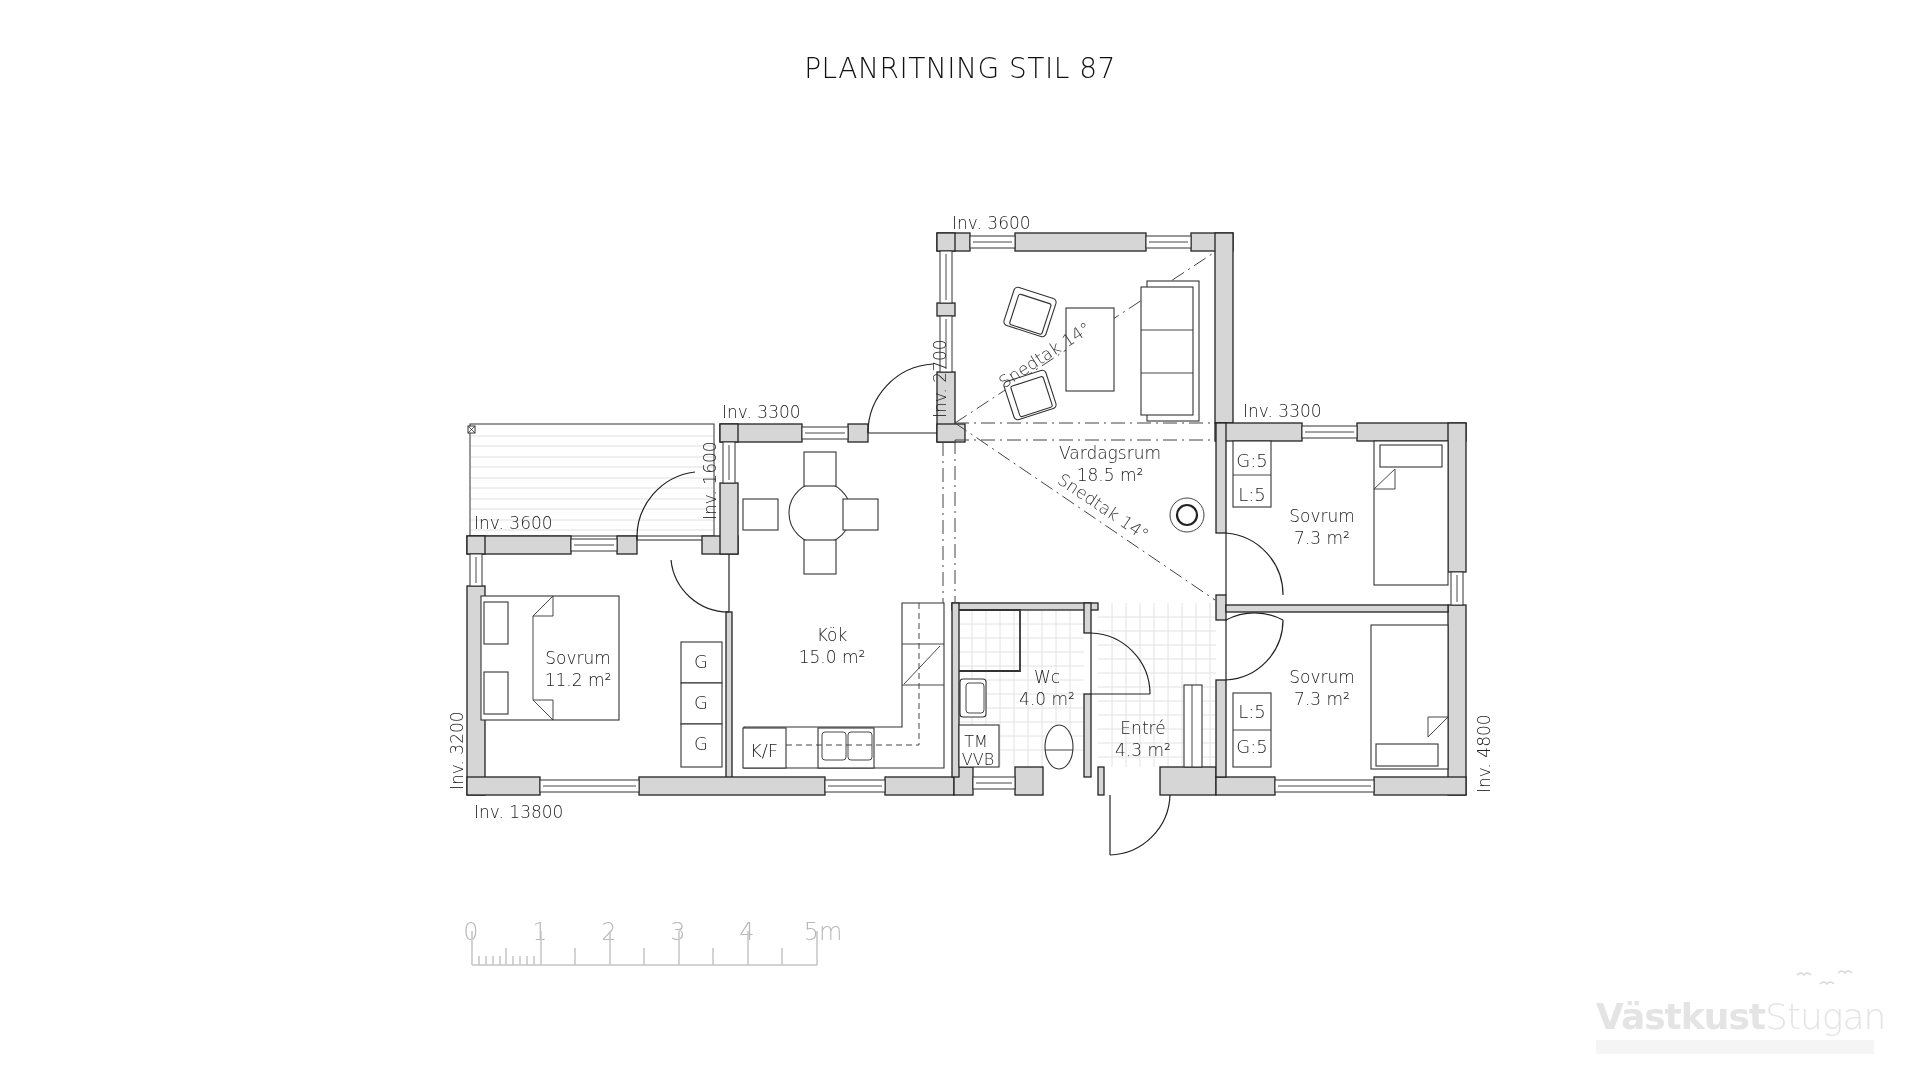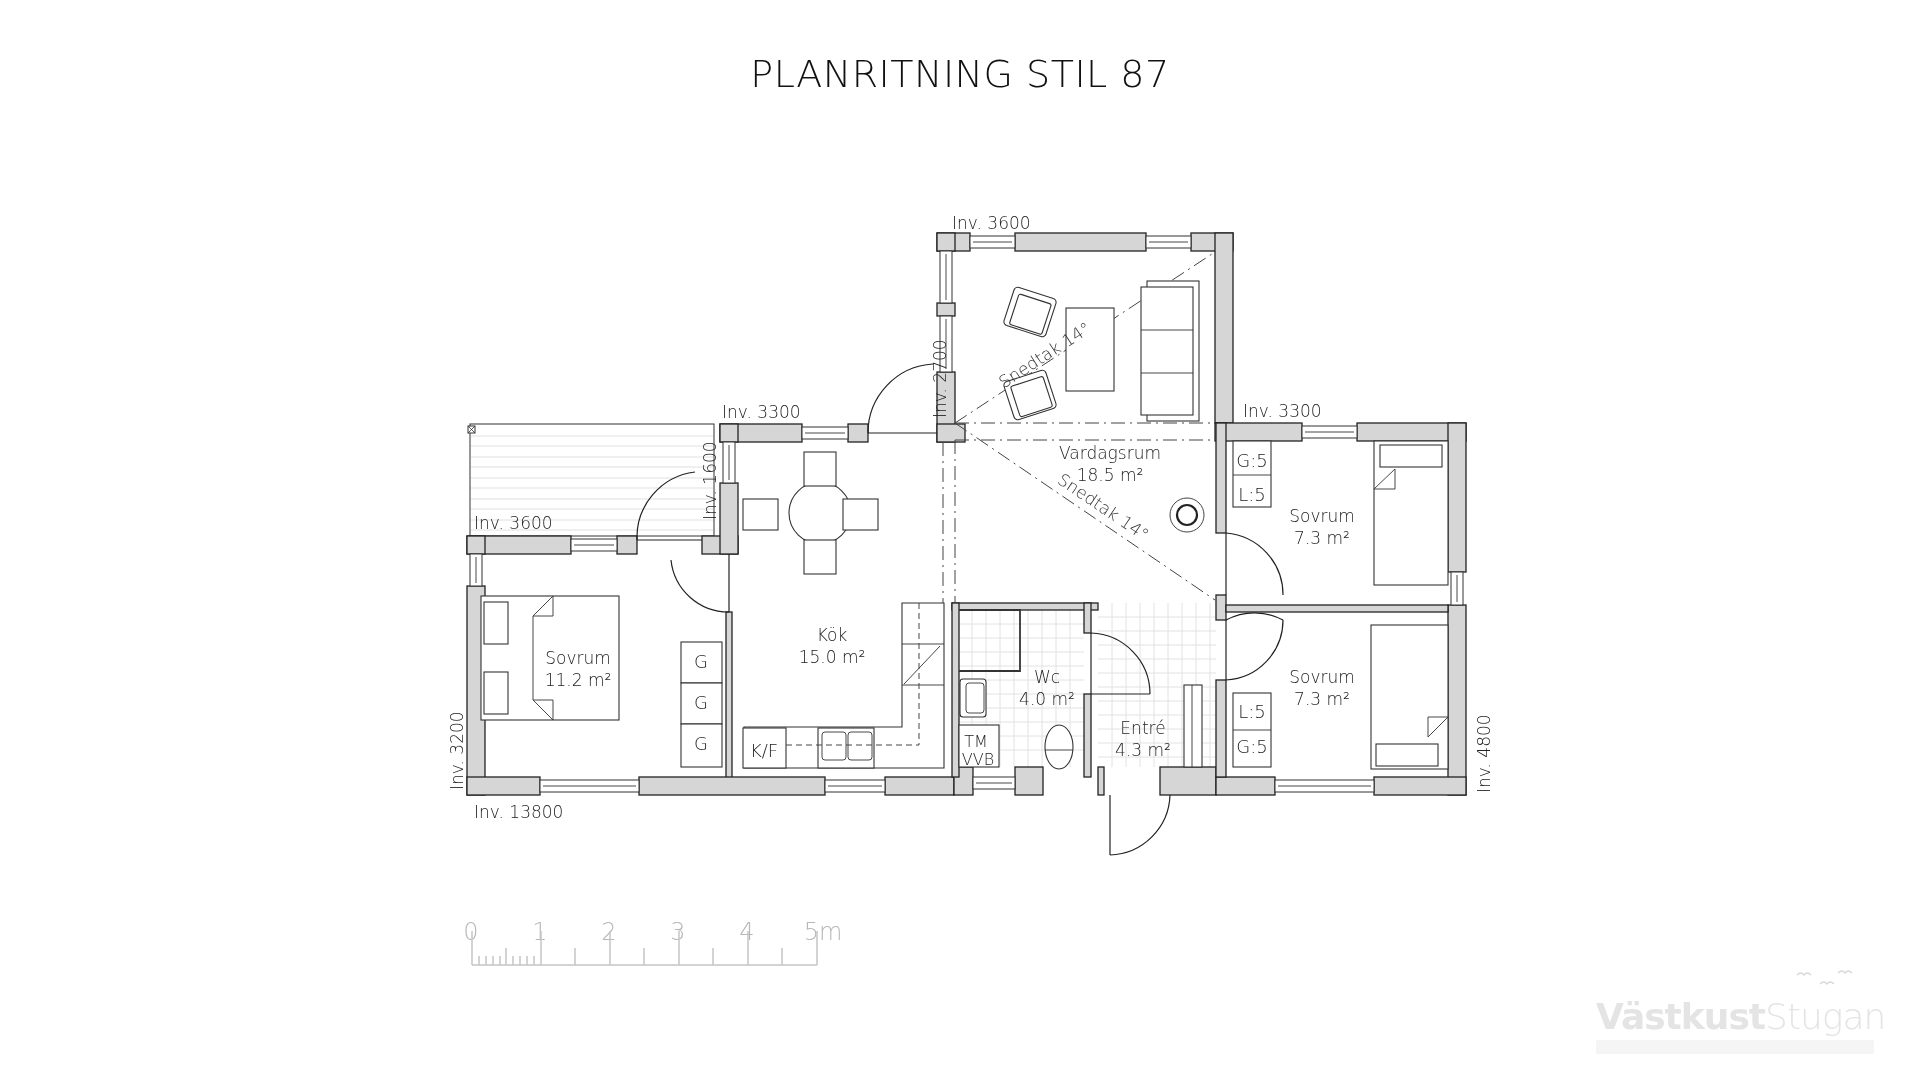--- a/index.html
+++ b/index.html
@@ -1,19 +1,19 @@
 <!DOCTYPE html>
 <html><head>
 <meta charset="utf-8">
 <style>
   html, body { margin: 0; padding: 0; background: #ffffff; }
   body { width: 1920px; height: 1089px; position: relative; overflow: hidden;
          font-family: "DejaVu Sans", sans-serif; color: #1a1a1a; }
   .title { position: absolute; left: 0; top: 52px; width: 1920px; text-align: center;
-           font-family: "DejaVu Sans", sans-serif; font-size: 38px; font-weight: 300;
+           font-family: "DejaVu Sans", sans-serif; font-size: 28px; font-weight: 300;
            letter-spacing: 0.5px; color: #111; }
   svg { position: absolute; left: 0; top: 0; }
   .wall { fill: #d6d6d6; stroke: #222; stroke-width: 1.3; }
   .line { fill: none; stroke: #222; stroke-width: 1.2; }
   .thin { fill: none; stroke: #333; stroke-width: 0.9; }
   .furn { fill: #fff; stroke: #333; stroke-width: 1.1; }
   .dash { fill: none; stroke: #444; stroke-width: 1; stroke-dasharray: 14 5 2 5; }
   .dash2 { fill: none; stroke: #444; stroke-width: 1; stroke-dasharray: 6 4; }
   .win { fill: #fff; stroke: #333; stroke-width: 1; }
   .tile { fill: none; stroke: #e2e2e2; stroke-width: 1; }

